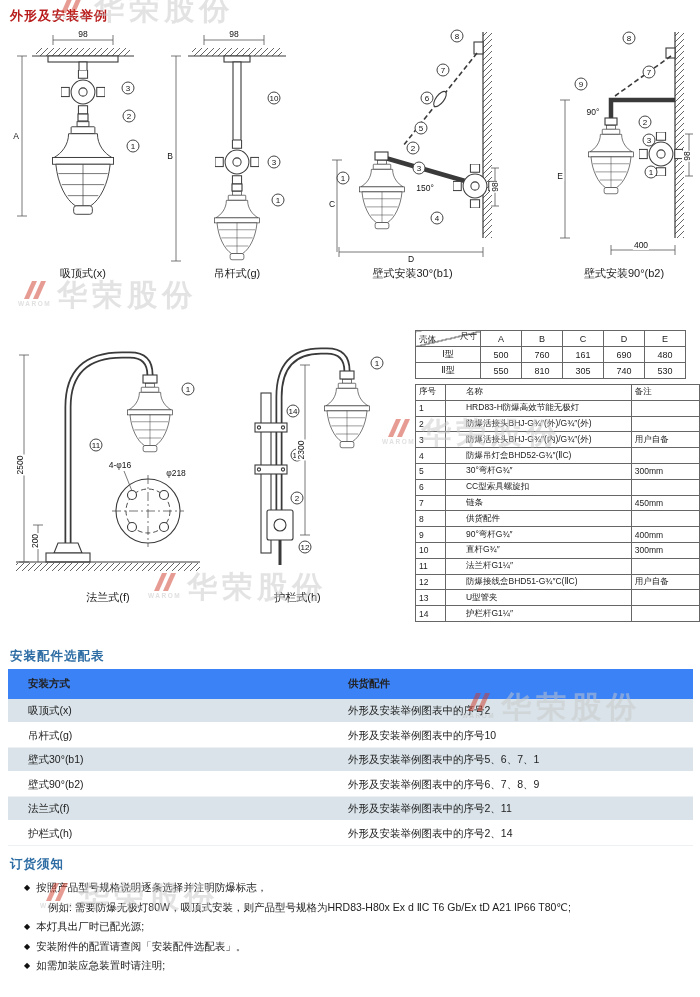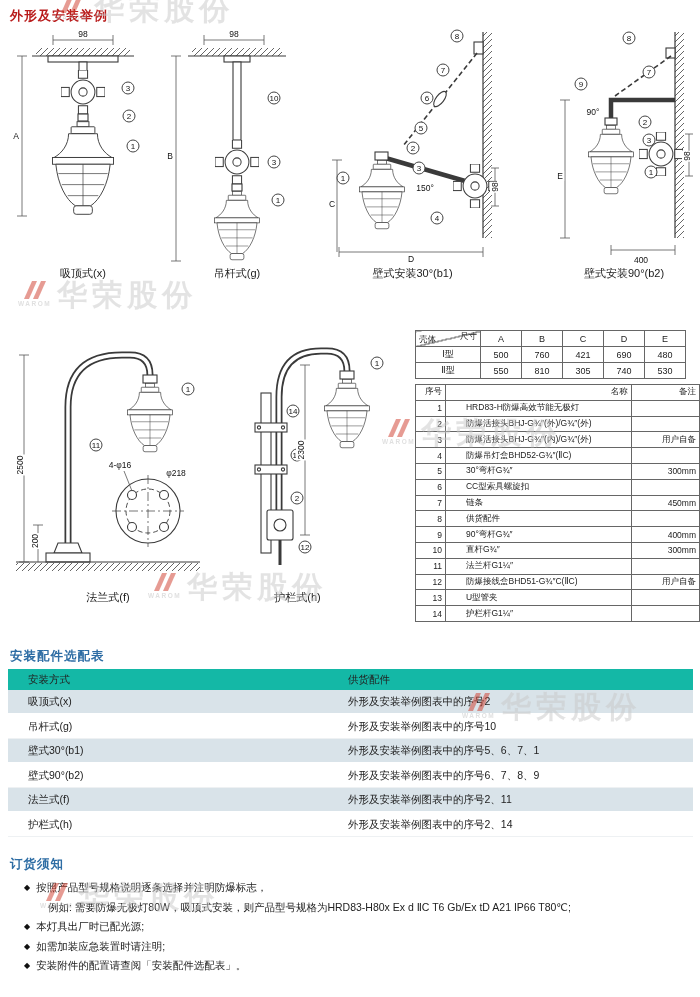--- a/index.html
+++ b/index.html
@@ -37,32 +37,32 @@
   
   .dim-table{border-collapse:collapse;font-size:9px;background:#fff;}
   .dim-table td{border:1px solid #666;text-align:center;height:15px;padding:0 2px;min-width:36px;}
   .dim-table td.diag{width:64px;position:relative;padding:0;
     background:linear-gradient(to bottom right,transparent calc(50% - 0.6px),#666 calc(50% - 0.6px),#666 calc(50% + 0.6px),transparent calc(50% + 0.6px));}
   .c-tr{position:absolute;top:0;right:3px;font-size:8.5px;}
   .c-bl{position:absolute;bottom:0;left:3px;font-size:8.5px;}
 
   
   .parts-table{border-collapse:collapse;font-size:8.5px;background:#fff;table-layout:fixed;}
-  .parts-table td{border:1px solid #666;height:14.8px;padding:0 3px;text-align:right;overflow:hidden;white-space:nowrap;}
+  .parts-table td{border:1px solid #666;height:14.8px;padding:0 3px;text-align:left;overflow:hidden;white-space:nowrap;}
   .parts-table td.nm{text-align:left;}
   .parts-table .w-no{width:24px;}
   .parts-table .w-nm{width:168px;padding-left:20px;}
   .parts-table .w-rm{width:66px;}
 
   
   .acc-table{border-collapse:collapse;font-size:10.5px;width:685px;}
   .acc-table td{height:23px;padding:0;}
   .acc-table .c1{width:312px;padding-left:20px;}
   .acc-table .c2{padding-left:8px;}
-  .acc-table tr.hdr td{background:#14b8a6;font-weight:normal;color:#222;height:21px;}
+  .acc-table tr.hdr td{background:#3b82f6;font-weight:bold;color:#222;height:30px;}
   .acc-table tr.odd td{background:#d9e3e9;border-bottom:2px solid #fff;}
   .acc-table tr.even td{background:#ffffff;border-bottom:1px solid #eef1f3;}
 
   
   .order-item{font-size:10.5px;color:#222;line-height:19.5px;white-space:nowrap;}
   .order-item .marker{font-size:8px;margin-right:6px;vertical-align:1px;color:#111;}
   .order-item.indent{padding-left:24px;}
 
   
   .wm{position:absolute;display:flex;align-items:flex-start;gap:6px;opacity:.5;z-index:20;pointer-events:none;}
@@ -202,21 +202,21 @@
   </svg>
 <span class="ann ann-callout" style="left: 76px; top: 12px;">8</span>
     <span class="ann ann-callout" style="left: 96px; top: 46px;">7</span>
     <span class="ann ann-callout" style="left: 28px; top: 58px;">9</span>
     <span class="ann ann-callout" style="left: 92px; top: 96px;">2</span>
     <span class="ann ann-callout" style="left: 96px; top: 114px;">3</span>
     <span class="ann ann-callout" style="left: 98px; top: 146px;">1</span>
     <span class="ann ann-dim" style="left: 40px; top: 86px;">90°</span>
     <span class="ann ann-vdim" style="left: 134px; top: 130px;">98</span>
     <span class="ann ann-dim" style="left: 7px; top: 150px;">E</span>
-    <span class="ann ann-dim" style="left: 88px; top: 234px;">400</span>
+    <span class="ann ann-dim" style="left: 88px; top: 219px;">400</span>
   </div>
 
 <div class="draw-label" style="left:8px;top:266px;width:150px">吸顶式(x)</div>
 <div class="draw-label" style="left:162px;top:266px;width:150px">吊杆式(g)</div>
 <div class="draw-label" style="left:325px;top:266px;width:175px">壁式安装30°(b1)</div>
 <div class="draw-label" style="left:550px;top:266px;width:148px">壁式安装90°(b2)</div>
 
 <div class="drawing" style="left:8px;top:315px;width:200px;height:270px">
   <svg width="200" height="270" viewBox="0 0 200 270">
     <path class="tube" d="M60 240 L60 92 Q60 40 114 40 L122 40 Q142 40 142 60"></path>
@@ -292,21 +292,21 @@
         <td>C</td>
         <td>D</td>
         <td>E</td>
       </tr>
   </thead>
   <tbody id="dim-rows">
       <tr>
         <td>Ⅰ型</td>
         <td>500</td>
         <td>760</td>
-        <td>421</td>
+        <td>161</td>
         <td>690</td>
         <td>480</td>
       </tr>
       <tr>
         <td>Ⅱ型</td>
         <td>550</td>
         <td>810</td>
         <td>305</td>
         <td>740</td>
         <td>530</td>
@@ -430,22 +430,22 @@
         <td class="c2">外形及安装举例图表中的序号2、14</td>
       </tr>
     </tbody>
 </table>
 
 <div class="abs sec-title" style="left:10px;top:856px">订货须知</div>
 <div class="abs" id="ordering-list" style="left:24px;top:878px;width:676px">
     <div class="order-item"><span class="marker">◆</span><span>按照产品型号规格说明逐条选择并注明防爆标志，</span></div>
     <div class="order-item indent"><span>例如: 需要防爆无极灯80W，吸顶式安装，则产品型号规格为HRD83-H80x  Ex d ⅡC T6 Gb/Ex tD A21 IP66 T80℃;</span></div>
     <div class="order-item"><span class="marker">◆</span><span>本灯具出厂时已配光源;</span></div>
+    <div class="order-item"><span class="marker">◆</span><span>安装附件的配置请查阅「安装配件选配表」。</span></div>
     <div class="order-item"><span class="marker">◆</span><span>如需加装应急装置时请注明;</span></div>
-    <div class="order-item"><span class="marker">◆</span><span>安装附件的配置请查阅「安装配件选配表」。</span></div>
   </div>
 
 <div class="wm" style="left:55px;top:-6px">
   <span class="mk">
       <svg width="26" height="20" viewBox="0 0 26 20">
         <path d="M2 19 L10 1 L15 1 L7 19 Z" fill="#cf3a2a"></path>
         <path d="M11 19 L19 1 L24 1 L16 19 Z" fill="#cf3a2a"></path>
       </svg>
   <span class="wsub">WAROM</span>
     </span>

